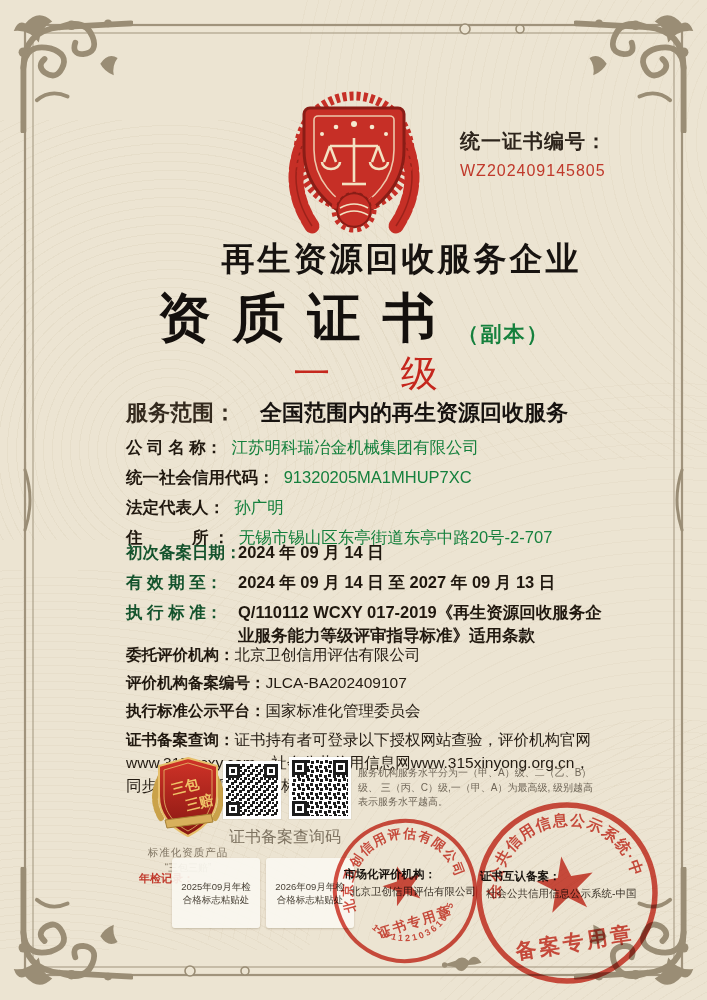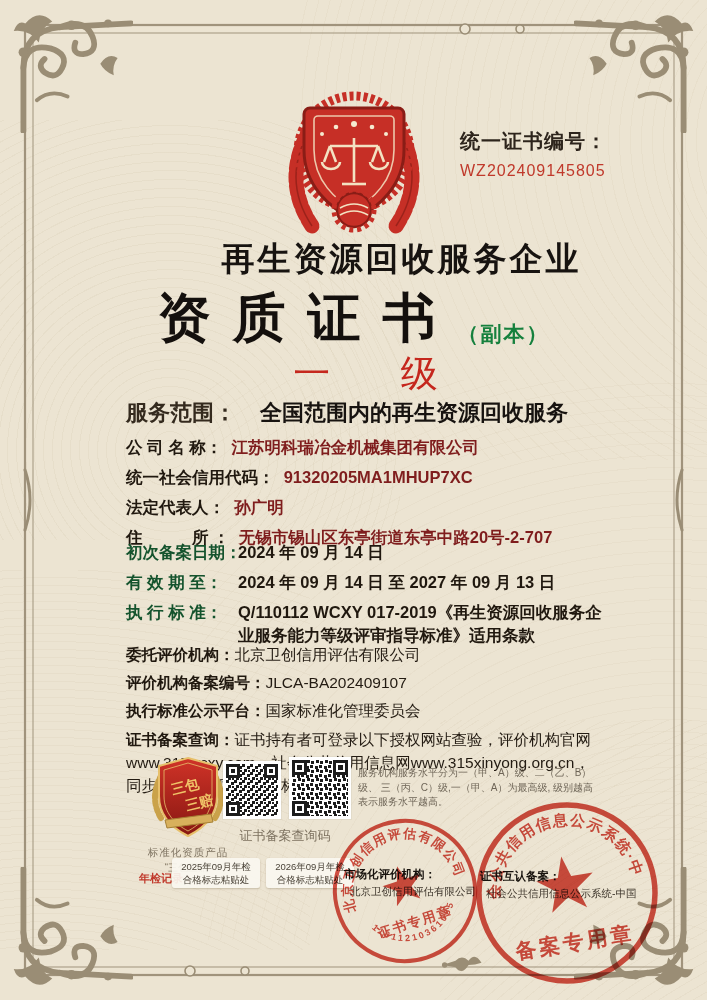--- a/index.html
+++ b/index.html
@@ -31,47 +31,47 @@
   
   .t-enterprise{left:0;top:237px;width:707px;text-align:center;font-size:33px;font-weight:bold;letter-spacing:3px;color:#171310;padding-left:48px;}
   .t-mainrow{left:0;top:283px;width:707px;text-align:center;white-space:nowrap;}
   .t-main{font-size:53px;font-weight:bold;letter-spacing:22px;color:#14100d;vertical-align:bottom;}
   .t-copy{font-size:21px;font-weight:bold;color:#15803d;vertical-align:bottom;position:relative;top:-7px;letter-spacing:2px;}
   .t-grade{left:12px;top:349px;width:707px;text-align:center;font-size:37px;font-weight:normal;letter-spacing:30px;color:#c5271d;text-indent:30px;}
   
   .fields{left:126px;top:400px;width:470px;}
   .f-row{display:flex;margin-bottom:8px;font-size:16.5px;line-height:22px;}
   .f-row .f-label{font-weight:bold;white-space:pre;color:#20180f;}
-  .f-row .f-value{color:#7f1d1d;font-weight:700;}
+  .f-row .f-value{color:#15803d;font-weight:400;}
   .f-scope{font-size:22px;line-height:26px;margin-bottom:10px;}
   .f-scope .f-label{color:#342a1e;}
   .f-scope .f-value{font-weight:bold;color:#171310;margin-left:24px;}
   .dates{left:126px;top:541px;width:480px;}
   .d-row{display:flex;margin-bottom:7px;font-size:16.5px;line-height:23px;}
   .d-label{font-weight:bold;white-space:pre;flex:none;width:112px;color:#14532d;}
   .d-value{font-weight:bold;color:#20180f;width:368px;}
   .agency{left:126px;top:644px;width:475px;}
   .a-row{display:flex;margin-bottom:7px;font-size:15.5px;line-height:21px;}
   .a-label{font-weight:bold;white-space:pre;flex:none;color:#20180f;}
   .a-value{color:#231b12;font-weight:500;}
   .a-para{font-size:15.5px;line-height:23px;margin-top:3px;color:#231b12;}
   .a-para b{color:#20180f;}
   
   .badge-wrap{left:140px;top:754px;width:96px;text-align:center;}
   .badge-cap1{font-size:10.5px;color:#7d7260;margin-top:2px;letter-spacing:1px;}
   .badge-cap2{font-size:10px;color:#8a7f6c;margin-top:1px;}
   .qr{background:#fff;padding:3px;box-shadow:0 0 0 1px rgba(0,0,0,.04);}
   .qr1{left:223px;top:761px;}
   .qr2{left:289px;top:757px;}
-  .qr-cap{left:221px;top:827px;width:128px;text-align:center;font-size:13px;color:#7d7260;}
+  .qr-cap{left:221px;top:827px;width:128px;text-align:center;font-size:16px;color:#7d7260;}
   .level-note{left:358px;top:766px;width:240px;font-size:10px;line-height:14.5px;color:#6e6557;}
   
   .annual-label{left:139px;top:871px;font-size:11px;font-weight:bold;color:#c0392b;}
   .check-box{background:rgba(250,247,240,.92);border-radius:3px;box-shadow:0 1px 2px rgba(90,70,40,.25);
-    width:84px;padding:2px 2px;text-align:center;font-size:9.5px;line-height:13px;color:#4a4338;}
+    width:84px;padding:22px 2px;text-align:center;font-size:9.5px;line-height:13px;color:#4a4338;}
   .cb1{left:172px;top:858px;}
   .cb2{left:266px;top:858px;}
   .market{left:344px;top:867px;width:160px;}
   .market .m-label,.mutual .m-label{font-size:11.5px;font-weight:bold;color:#17120d;}
   .market .m-value,.mutual .m-value{font-size:10.5px;color:#3c342a;margin-top:3px;margin-left:6px;}
   .mutual{left:480px;top:869px;width:190px;}
   
   .stamp{mix-blend-mode:multiply;opacity:.88;}
   .stamp-left{left:330px;top:816px;transform:rotate(-18deg);}
   .stamp-right{left:472px;top:798px;transform:rotate(-9deg);}

